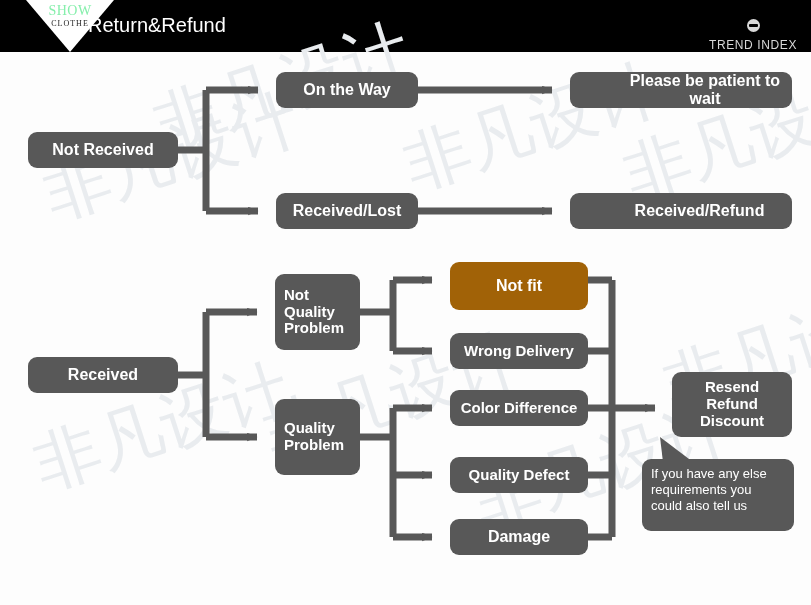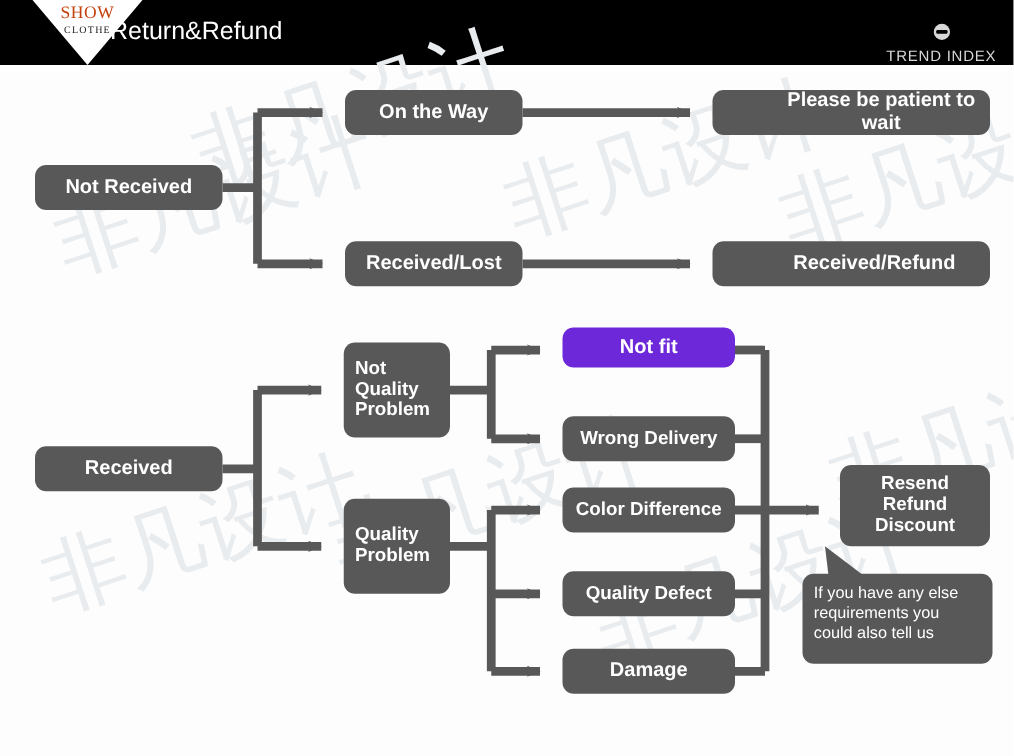--- a/index.html
+++ b/index.html
@@ -38,21 +38,21 @@
     border-right: 44px solid transparent;
     border-top: 52px solid #ffffff;
   }
   #logo-show {
     position: absolute;
     left: 0; top: 3px;
     width: 88px;
     text-align: center;
     font-size: 14px;
     letter-spacing: 0.5px;
-    color: #c2410c;
+    color: #86efac;
     font-family: "Liberation Serif", serif;
   }
   #logo-clothe {
     position: absolute;
     left: 0; top: 19px;
     width: 88px;
     text-align: center;
     font-size: 8px;
     letter-spacing: 1px;
     color: #222222;
@@ -242,21 +242,21 @@
       <div class="node center" style="left: 276px; top: 20px; width: 142px; height: 36px; font-size: 16px; background: rgb(88, 88, 88); color: rgb(255, 255, 255);">On the Way</div>
       <div class="node center" style="left: 570px; top: 20px; width: 222px; height: 36px; font-size: 16px; background: rgb(88, 88, 88); color: rgb(255, 255, 255); padding-left: 48px;">Please be patient to wait</div>
       <div class="node center" style="left: 276px; top: 141px; width: 142px; height: 36px; font-size: 16px; background: rgb(88, 88, 88); color: rgb(255, 255, 255);">Received/Lost</div>
       <div class="node center" style="left: 570px; top: 141px; width: 222px; height: 36px; font-size: 16px; background: rgb(88, 88, 88); color: rgb(255, 255, 255); padding-left: 37px;">Received/Refund</div>
       <div class="node center" style="left: 28px; top: 305px; width: 150px; height: 36px; font-size: 16px; background: rgb(88, 88, 88); color: rgb(255, 255, 255);">Received</div>
       <div class="node left" style="left: 275px; top: 222px; width: 85px; height: 76px; font-size: 15px; background: rgb(88, 88, 88); color: rgb(255, 255, 255);">Not
 Quality
 Problem</div>
       <div class="node left" style="left: 275px; top: 347px; width: 85px; height: 76px; font-size: 15px; background: rgb(88, 88, 88); color: rgb(255, 255, 255);">Quality
 Problem</div>
-      <div class="node center" style="left: 450px; top: 210px; width: 138px; height: 32px; font-size: 16px; background: #6d28d9; color: rgb(255, 255, 255);">Not fit</div>
+      <div class="node center" style="left: 450px; top: 210px; width: 138px; height: 48px; font-size: 16px; background: #a16207; color: rgb(255, 255, 255);">Not fit</div>
       <div class="node center" style="left: 450px; top: 281px; width: 138px; height: 36px; font-size: 15px; background: rgb(88, 88, 88); color: rgb(255, 255, 255);">Wrong Delivery</div>
       <div class="node center" style="left: 450px; top: 338px; width: 138px; height: 36px; font-size: 15px; background: rgb(88, 88, 88); color: rgb(255, 255, 255);">Color Difference</div>
       <div class="node center" style="left: 450px; top: 405px; width: 138px; height: 36px; font-size: 15px; background: rgb(88, 88, 88); color: rgb(255, 255, 255);">Quality Defect</div>
       <div class="node center" style="left: 450px; top: 467px; width: 138px; height: 36px; font-size: 16px; background: rgb(88, 88, 88); color: rgb(255, 255, 255);">Damage</div>
       <div class="node center" style="left: 672px; top: 320px; width: 120px; height: 65px; font-size: 15px; background: rgb(88, 88, 88); color: rgb(255, 255, 255);">Resend
 Refund
 Discount</div>
       <div id="callout" style="left: 642px; top: 407px; width: 152px; height: 72px; background: rgb(88, 88, 88);">If you have any else
 requirements you
 could also tell us</div>

